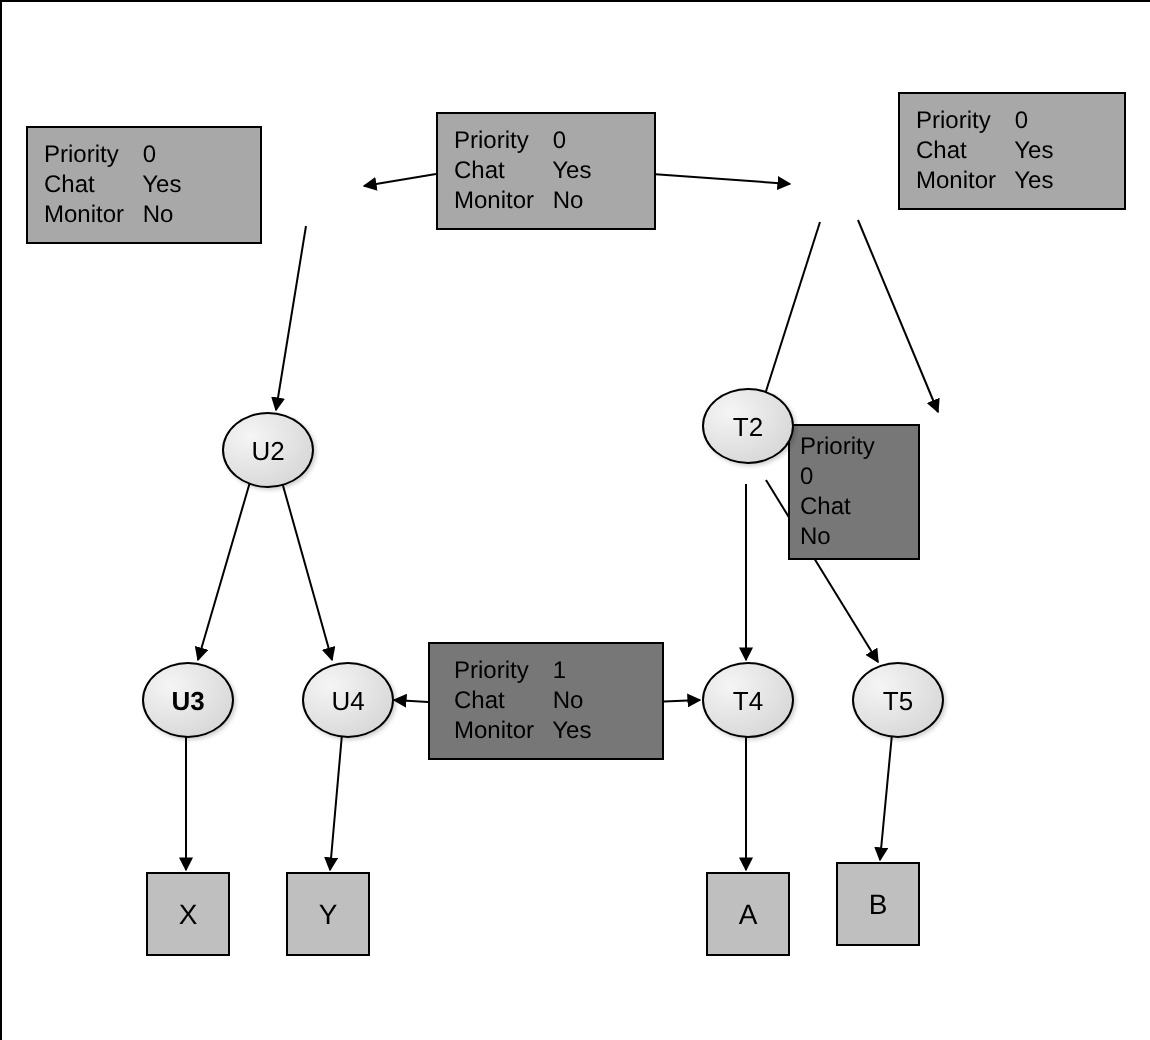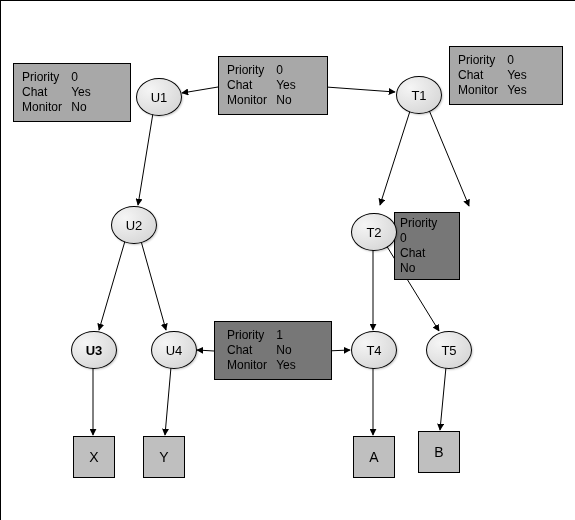--- a/index.html
+++ b/index.html
@@ -114,37 +114,31 @@
     <div class="row"><span>Priority</span> <span>0</span></div>
     <div class="row"><span>Chat</span> <span>No</span></div>
   </div>
 
   <div class="info-box dark" style="left:213px; top:320px; width:96px;padding-left:12px;">
     <div class="row"><span>Priority</span> <span>1</span></div>
     <div class="row"><span>Chat</span> <span>No</span></div>
     <div class="row"><span>Monitor</span> <span>Yes</span></div>
   </div>
 
-  <div class="node-ellipse" style="left:135px; top:77px;">
-      <span>U1</span>
-    </div>
   <div class="node-ellipse" style="left:110px; top:205px;">
       <span>U2</span>
     </div>
   <div class="node-ellipse" style="left:70px;  top:330px;font-weight:bold;">
       <span>U3</span>
     </div>
   <div class="node-ellipse" style="left:150px; top:330px;">
       <span>U4</span>
     </div>
 
-  <div class="node-ellipse" style="left:395px; top:75px;">
-      <span>T1</span>
-    </div>
-  <div class="node-ellipse" style="left:350px; top:212px;align-items:center;">
+  <div class="node-ellipse" style="left:350px; top:193px;align-items:center;">
       <span>T2</span>
     </div>
   <div class="node-ellipse" style="left:350px; top:330px;text-align:right;">
       <span>T4</span>
     </div>
   <div class="node-ellipse" style="left:425px; top:330px;">
       <span>T5</span>
     </div>
 
   <div class="node-box" style="left:72px;  top:435px;">

